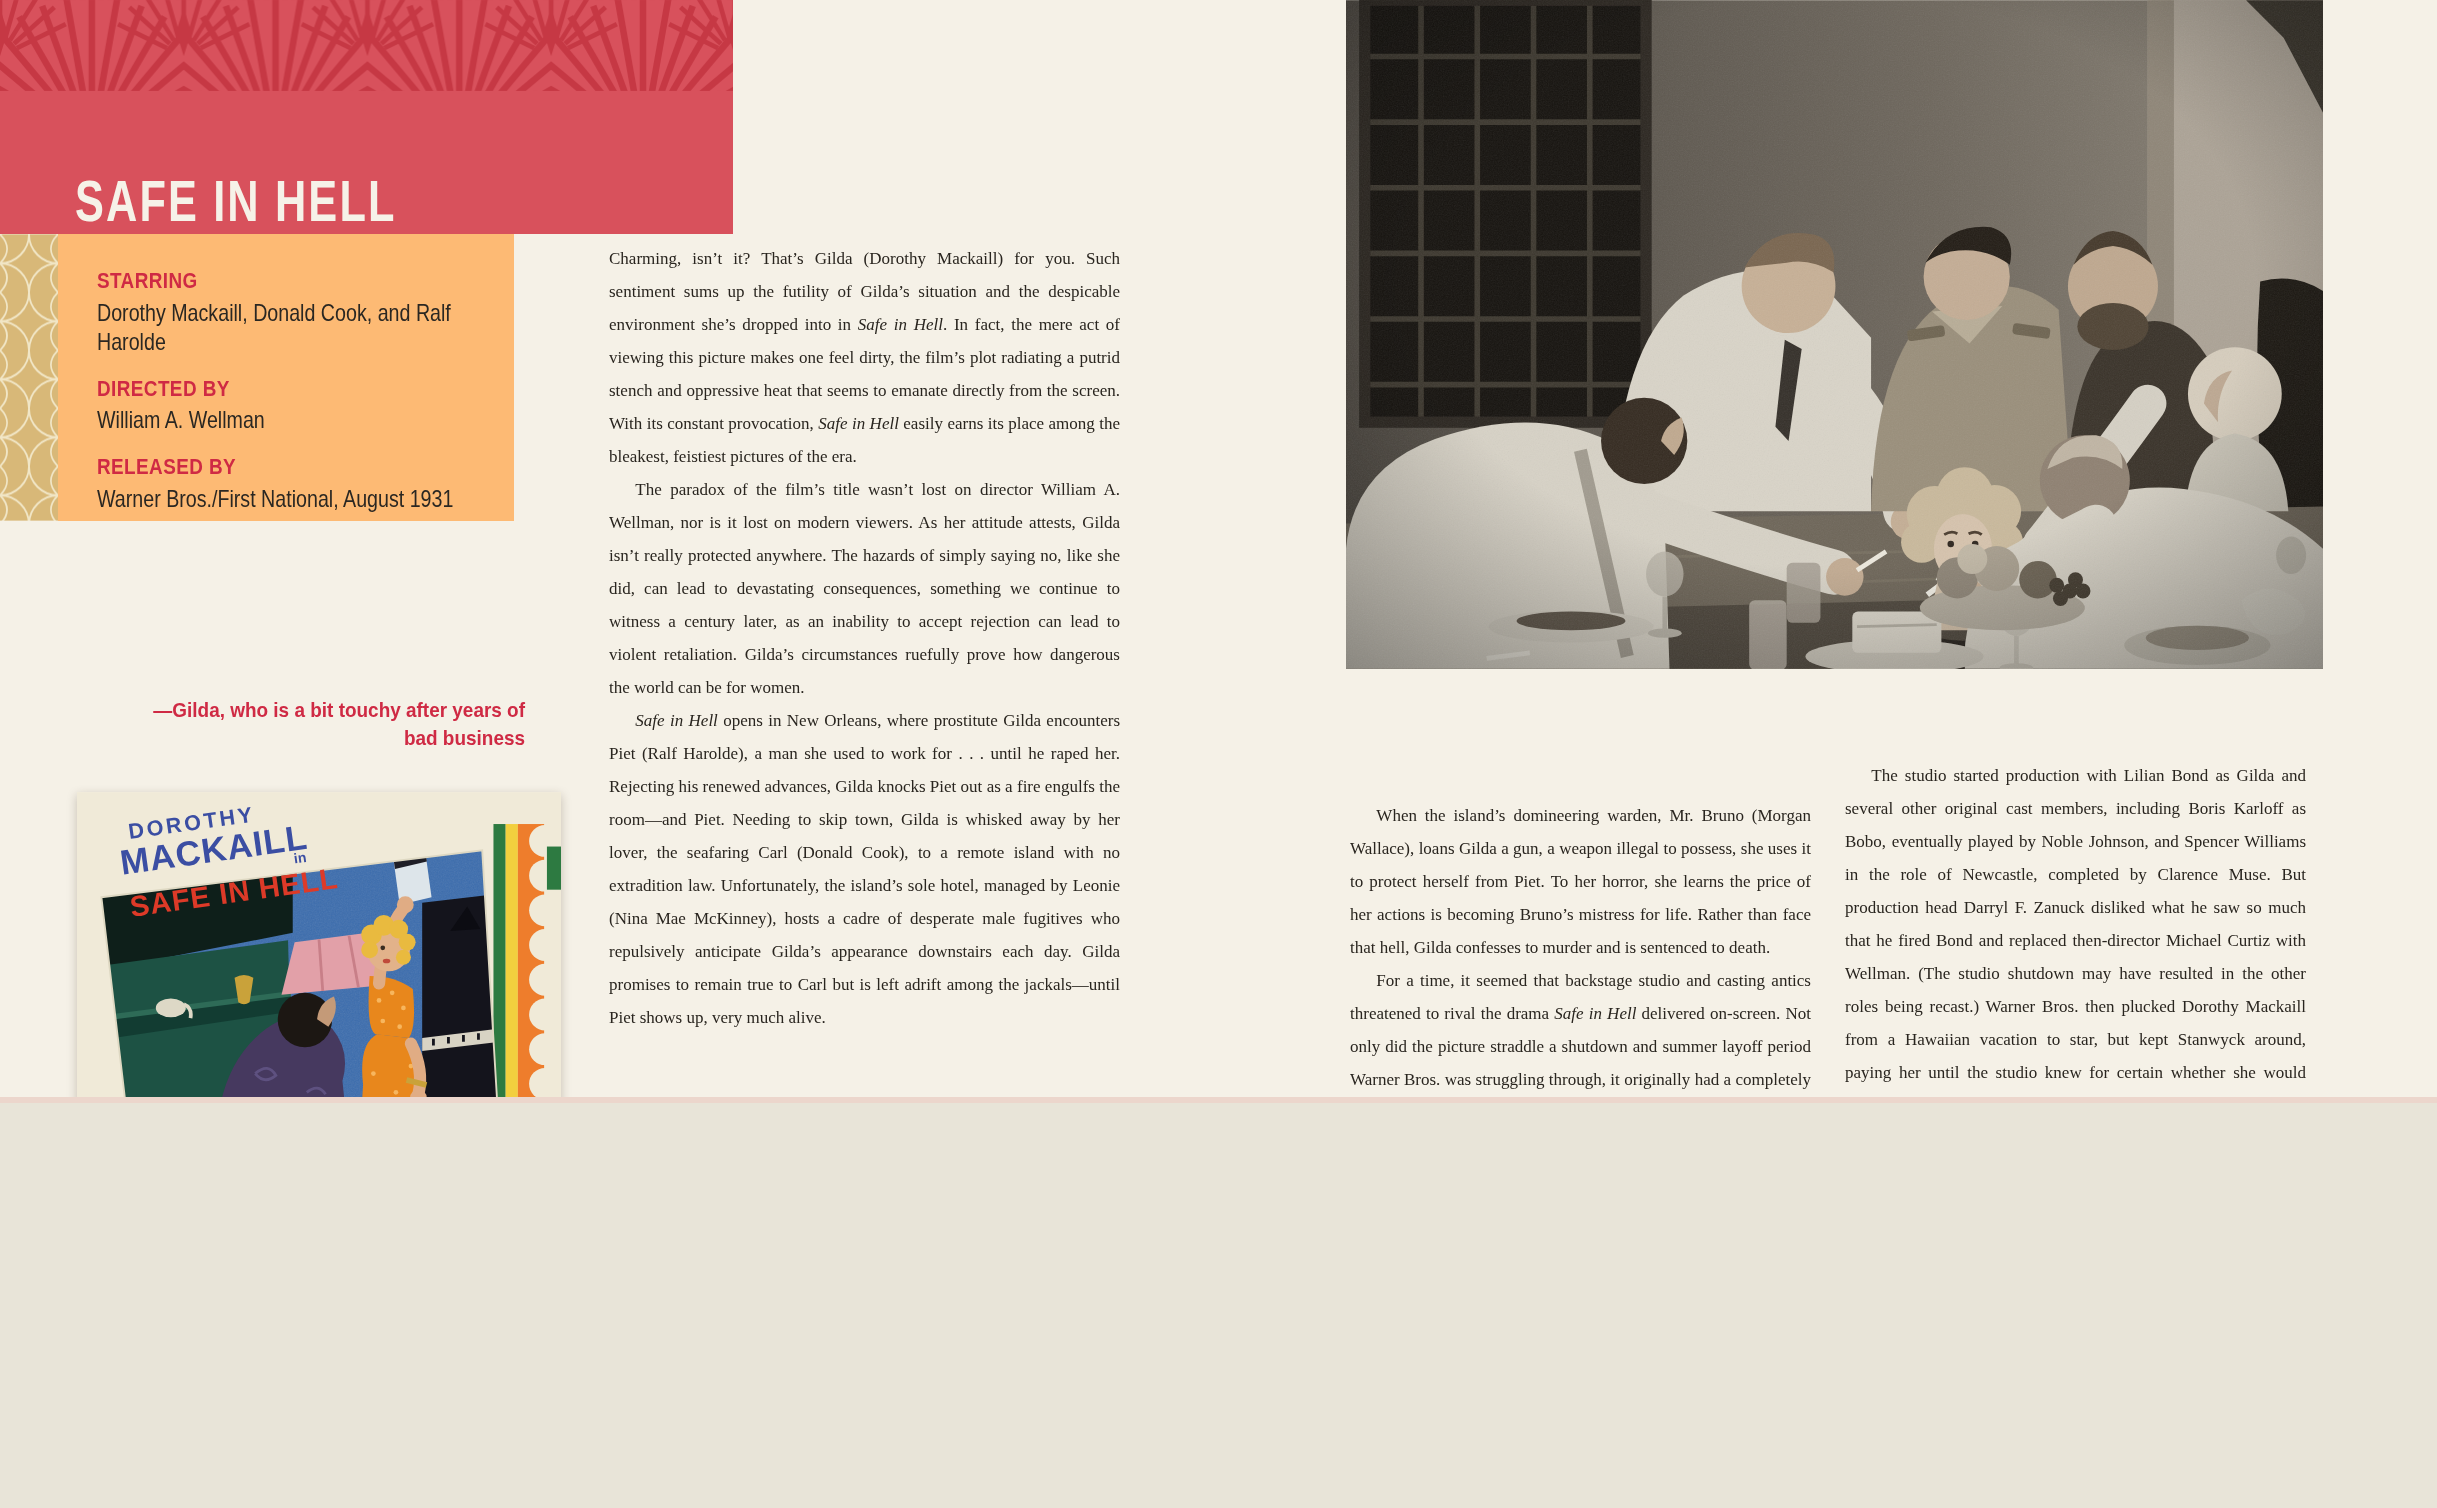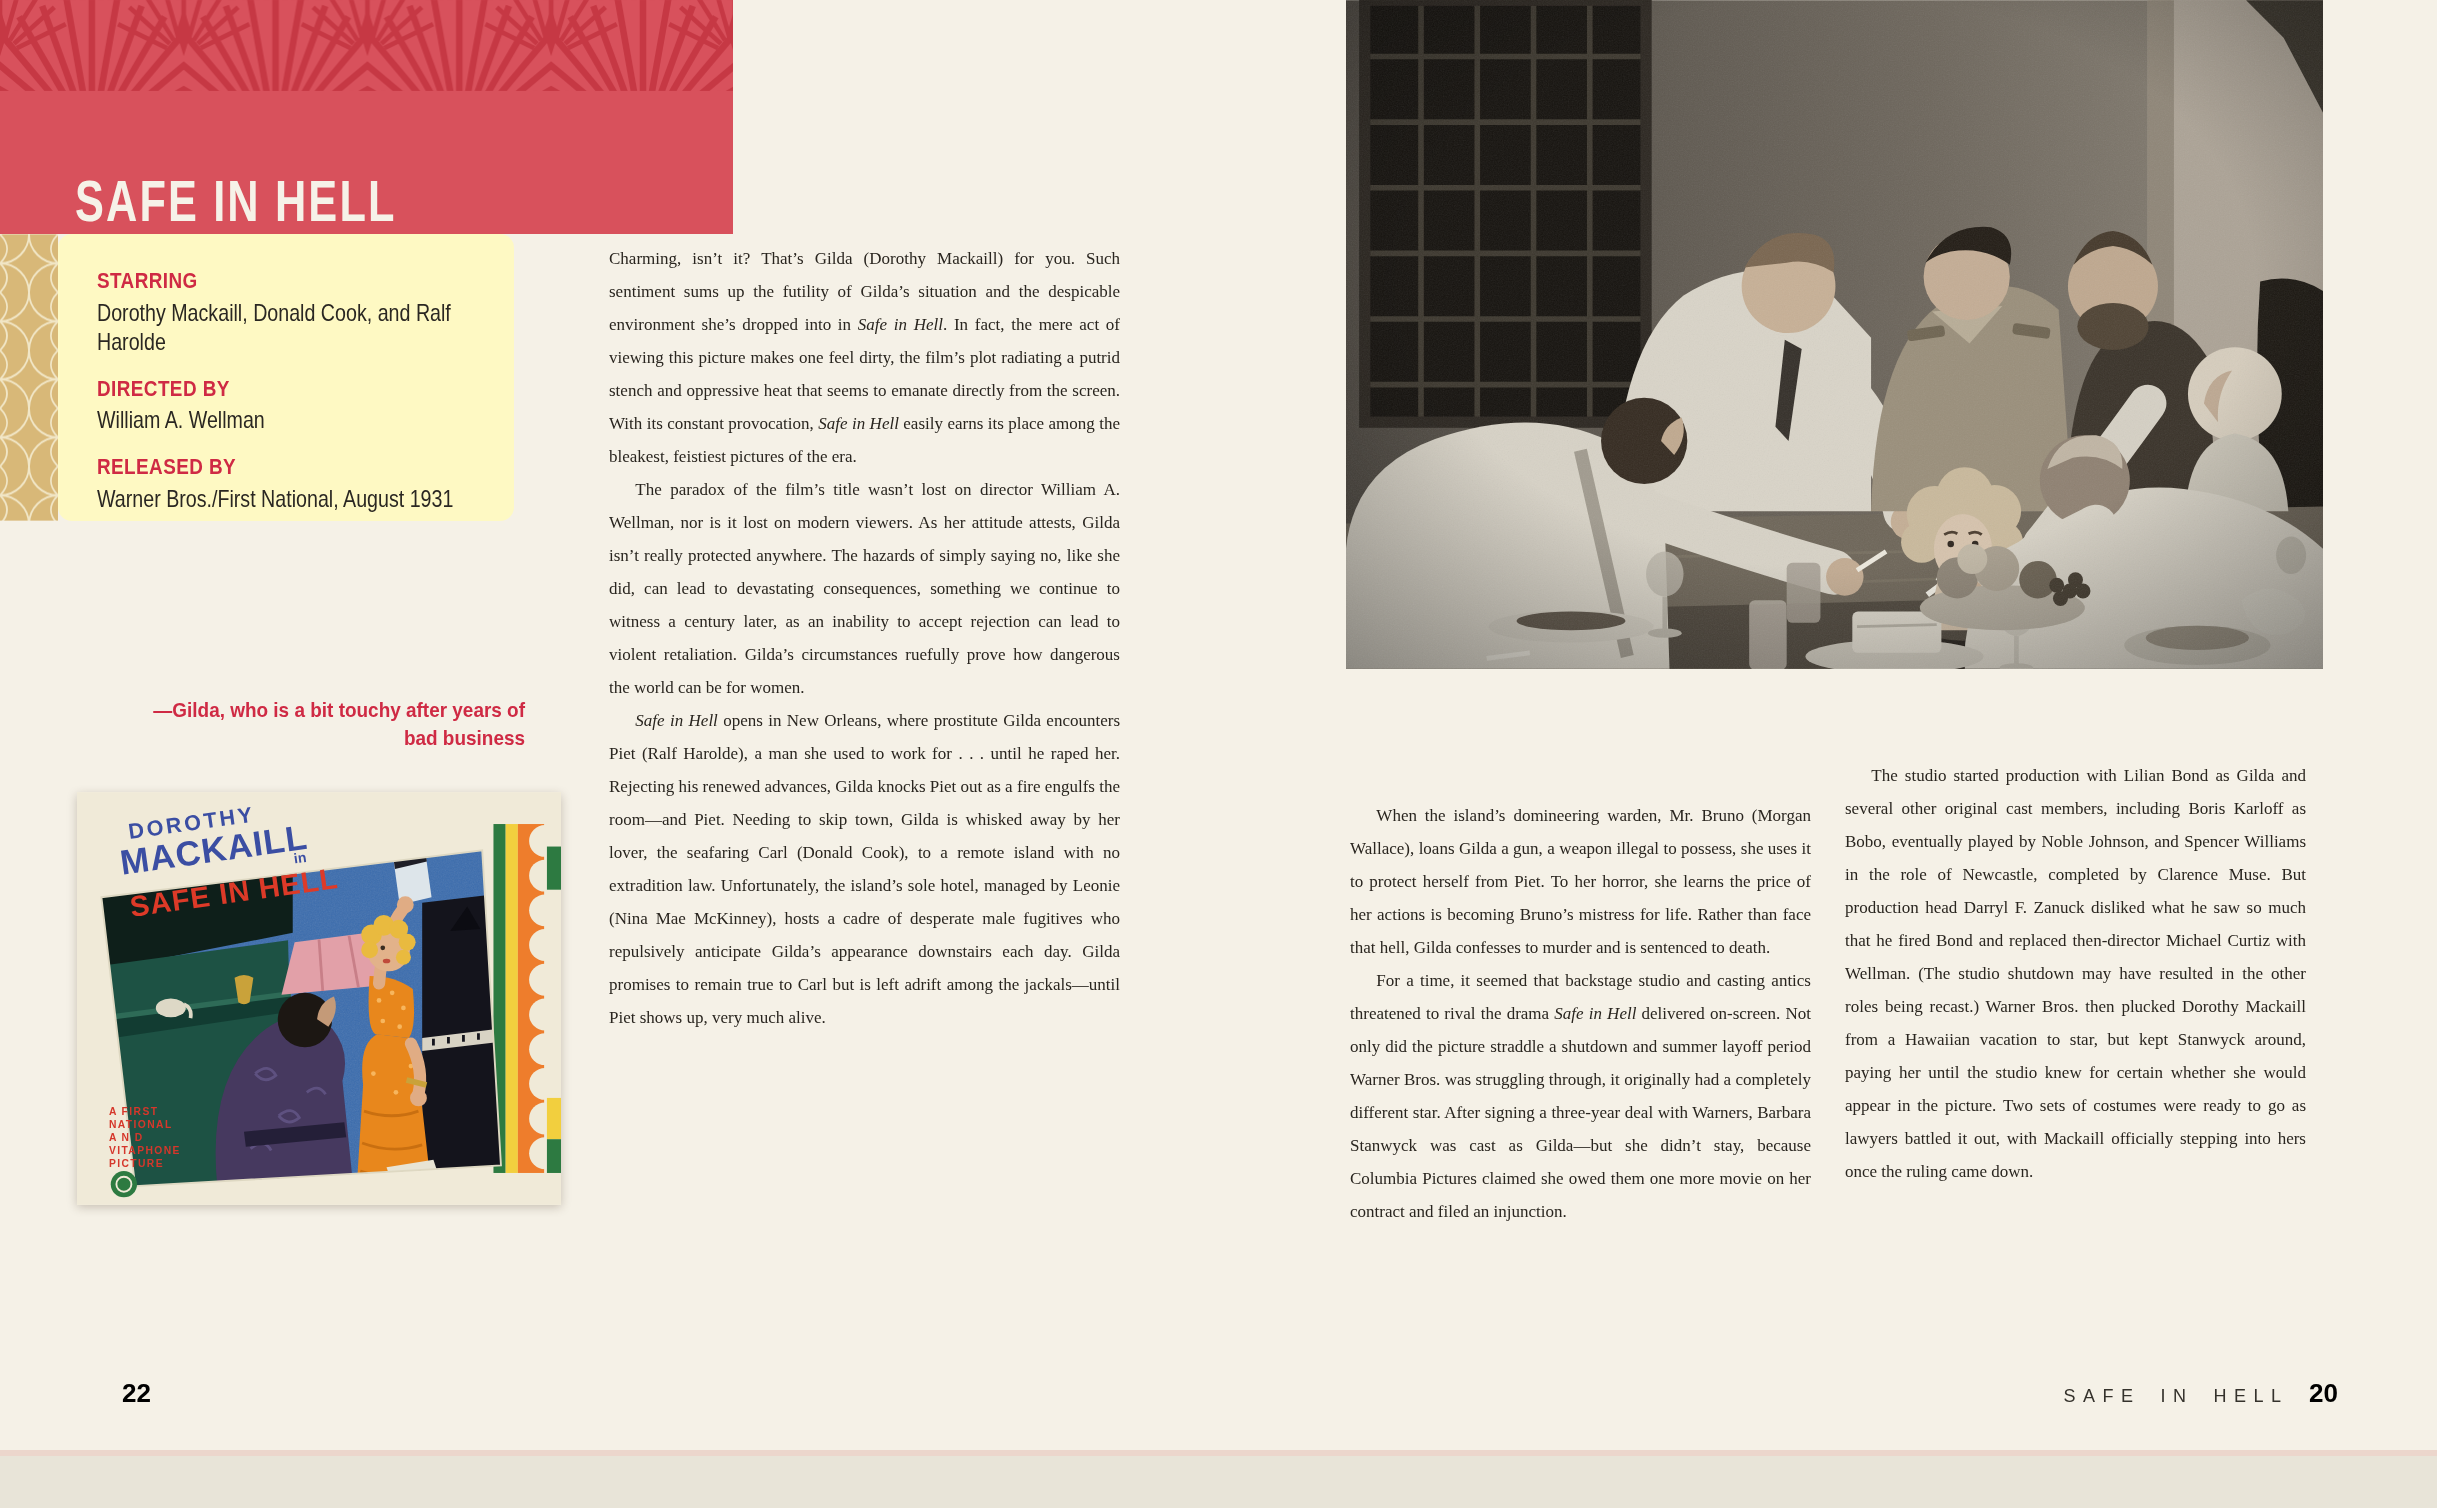--- a/index.html
+++ b/index.html
@@ -1,29 +1,29 @@
 <!DOCTYPE html>
 <html lang="en" style="font-size:15px"><head>
 <meta charset="utf-8">
 <style>
   html,body{margin:0;padding:0;background:#e8e4d8;}
-  .canvas{position:relative;width:2438px;height:1456px;background:#f5f1e7;overflow:hidden;
+  .canvas{position:relative;width:2438px;height:1103px;background:#f5f1e7;overflow:hidden;
           font-family:"Liberation Sans",sans-serif;-webkit-font-smoothing:antialiased;}
 
   
   .header{position:absolute;left:0;top:0;width:733px;height:234px;background:#d8515c;}
   .header svg{position:absolute;left:0;top:0;display:block;}
   .title{position:absolute;left:75px;top:91px;height:143px;display:flex;align-items:center;
          color:#f6f2e8;font-size:57px;font-weight:bold;letter-spacing:2.8px;white-space:nowrap;
          transform:scaleX(0.76);transform-origin:left center;}
 
   
   .gold-strip{position:absolute;left:0;top:234px;display:block;}
-  .credits{position:absolute;left:58px;top:234px;width:456px;height:287px;background:#fef9c3;
-           box-sizing:border-box;padding:34px 4px 0 39px;border-radius:14px;}
+  .credits{position:absolute;left:58px;top:234px;width:456px;height:287px;background:#fdba74;
+           box-sizing:border-box;padding:34px 4px 0 39px;}
   .credits-inner{width:488px;transform:scaleX(0.84);transform-origin:left top;}
   .credit-label{color:#cf2a44;font-weight:bold;font-size:22.5px;letter-spacing:0.5px;margin:19px 0 4.7px;}
   .credit-group:first-child .credit-label{margin-top:0;}
   .credit-value{color:#2a2722;font-size:23.4px;line-height:1.24;}
 
   
   .pullquote{position:absolute;left:94px;top:561px;width:525px;color:#cf2a44;}
   .pq-line{font-size:35px;line-height:53px;transform:scaleX(0.87);transform-origin:left top;white-space:nowrap;}
   .pq-attr{position:absolute;left:94px;top:696px;width:431px;text-align:right;color:#cf2a44;
            font-weight:bold;font-size:20.6px;line-height:28px;transform:scaleX(0.92);transform-origin:right top;}

